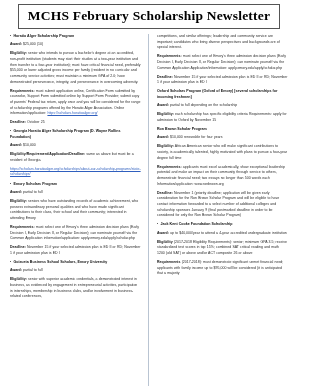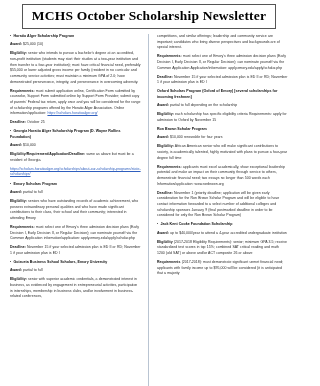--- a/index.html
+++ b/index.html
@@ -97,21 +97,21 @@
     text-decoration: underline;
     word-break: break-all;
   }
 </style>
 </head>
 <body>
 
 <div class="page">
 
   <div class="title-wrap">
-    <div class="title-banner">MCHS October Scholarship Newsletter</div>
+    <div class="title-banner">MCHS February Scholarship Newsletter</div>
   </div>
 
   <div class="columns">
     <div class="col col-left">
         <div class="heading"><span class="bullet">▪ </span><span>Horatio Alger Scholarship Program</span></div>
         <div class="para"><span class="lbl">Award:</span><span> $25,000 (10)</span></div>
         <div class="para"><span class="lbl">Eligibility:</span><span> senior who intends to pursue a bachelor's degree at an accredited, non-profit institution (students may start their studies at a two-year institution and then transfer to a four-year institution); must have critical financial need, preferably $55,000 or lower adjusted gross income per family (resident in no curricular and community service activities; must maintain a minimum GPA of 2.0; have demonstrated perseverance, integrity, and perseverance in overcoming adversity.</span></div>
         <div class="para"><span class="lbl">Requirements:</span><span> must submit application online, Certification Form submitted by counselor, Support Form submitted online by Support Form Provider; submit copy of parents' Federal tax return, apply once and you will be considered for the range of scholarship programs offered by the Horatio Alger Association. Online information/application: </span><span class="link">https://scholars.horatioalger.org/</span></div>
         <div class="para"><span class="lbl">Deadline:</span><span> October 25</span></div>
         <div class="heading"><span class="bullet">▪ </span><span>Georgia Horatio Alger Scholarship Program (D. Wayne Rollins Foundation)</span></div>

